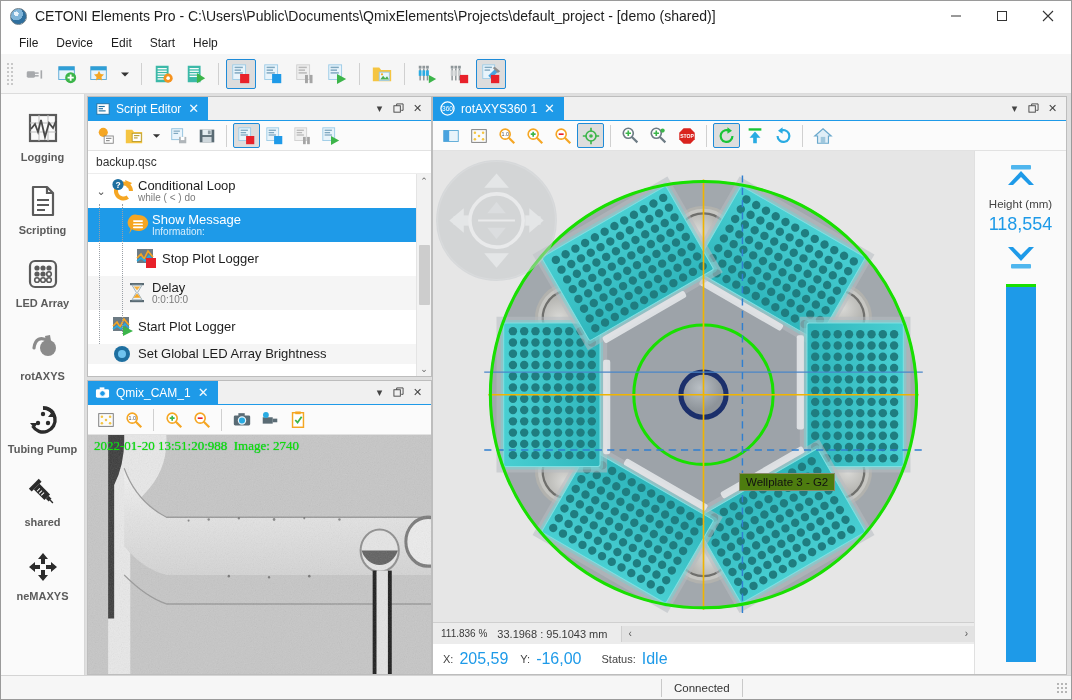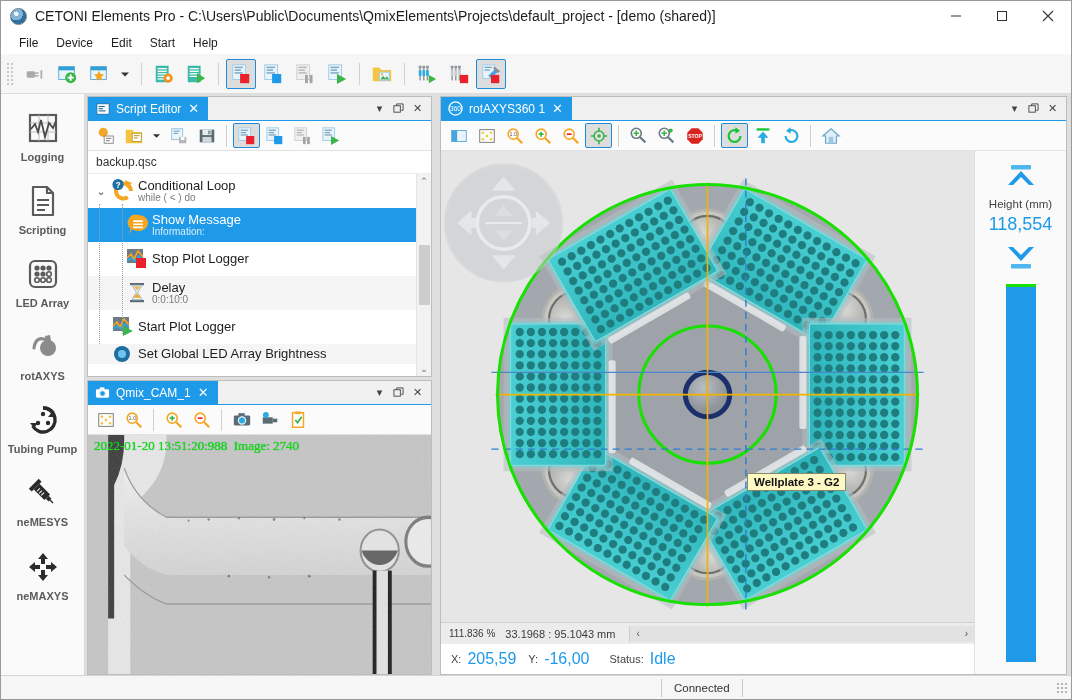--- a/index.html
+++ b/index.html
@@ -68,21 +68,21 @@
     display:flex; flex-direction:column; align-items:center;
     padding-top:12px; gap:13px;
   }
   .sbitem { width:78px; display:flex; flex-direction:column; align-items:center; gap:4px;
             padding:3px 0; border-radius:3px;font-weight:bold; }
   .sbicon { width:38px; height:38px; display:flex; align-items:center; justify-content:center; }
   .sblabel { font-size:11px; color:#5b5b5b; text-align:center; line-height:1.1; }
 
   
   .workspace { flex:1 1 auto; min-width:0; position:relative; background:#dfdfdf;
-               padding:2px 4px 0 2px; display:flex; gap:8px;justify-content:space-between; }
+               padding:2px 4px 0 2px; display:flex; gap:0;justify-content:space-between; }
   .leftcol { width:345px; flex:0 0 345px; display:flex; flex-direction:column; gap:3px; min-height:0;}
   .rightcol { flex:1 1 auto; min-width:0; display:flex; flex-direction:column; }
 
   
   .panel { background:#ffffff; border:1px solid #bdbdbd; display:flex; flex-direction:column; min-height:0;}
   .pheader { height:24px; flex:0 0 24px; display:flex; align-items:stretch; background:#f0f0f0;
              border-bottom:1px solid #1e9ae8; }
   .ptab { display:flex; align-items:center; gap:6px; background:#1e9ae8; color:#fff;
           padding:0 8px 0 7px; font-size:12px; }
   .ptab .tabicon { width:15px;height:15px; display:flex;align-items:center;justify-content:center;}
@@ -152,22 +152,22 @@
   .hbarfill{ width:100%; background:#1e9ae8; border-top:3px solid #18e000; height:100%; }
 
   
   .statusbar{ height:24px; flex:0 0 24px; display:flex; align-items:center; background:#f6f6f6;
               border-top:1px solid #d4d4d4; font-size:11.5px; color:#333; }
   .sbcell{ border-left:1px solid #c9c9c9; border-right:1px solid #c9c9c9; height:18px;
            display:flex; align-items:center; padding:0 12px; }
   .sbgrip{ margin-left:auto; margin-right:3px; width:12px;height:12px;
            background-image: radial-gradient(#b5b5b5 1px, transparent 1.2px);
            background-size:4px 4px;}
-  .tooltipbox{ position:absolute; background:#fef9c3; border:1px solid #8a8a6a; color:#111;
-               font-size:11.5px; padding:2px 6px; white-space:nowrap; z-index:9;font-weight:bold; }
+  .tooltipbox{ position:absolute; background:#4d7c0f; border:1px solid #8a8a6a; color:#111;
+               font-size:11.5px; padding:2px 6px; white-space:nowrap; z-index:9; }
 </style>
 </head>
 <body>
 
 <div class="app">
 
   <div class="titlebar">
     <div class="appicon"></div>
     <div class="ttext">CETONI Elements Pro - C:\Users\Public\Documents\QmixElements\Projects\default_project - [demo (shared)]</div>
     <div class="wbtns">
@@ -455,21 +455,21 @@
               <rect x="15" y="23" width="4" height="4" fill="#2b2b2b"></rect>
               <rect x="16.3" y="27" width="1.4" height="4" fill="#2b2b2b"></rect>
               <g fill="#fff">
                   <rect x="14" y="11" width="4" height="1"></rect>
                   <rect x="14" y="14" width="4" height="1"></rect>
                   <rect x="14" y="17" width="4" height="1"></rect>
                 </g>
             </g>
           </svg>
         </div>
-        <div class="sblabel">neMESYS</div>
+        <div class="sblabel">shared</div>
       </div>
 
       <div class="sbitem">
         <div class="sbicon">
           <svg width="34" height="34" viewBox="0 0 34 34">
             <path d="M17 3 l5 6 h-3 v5 h-4 v-5 h-3z" fill="#2b2b2b"></path>
             <path d="M17 31 l5 -6 h-3 v-5 h-4 v5 h-3z" fill="#2b2b2b"></path>
             <path d="M3 17 l6 -5 v3 h5 v4 h-5 v3z" fill="#2b2b2b"></path>
             <path d="M31 17 l-6 -5 v3 h-5 v4 h5 v3z" fill="#2b2b2b"></path>
           </svg>
@@ -639,21 +639,21 @@
                         <rect x="8" y="14.6" width="10" height="1.7" rx="0.8"></rect>
                       </g>
                   </svg>
                 </div>
                 <div class="tlabels">
                   <div class="t1">Show Message</div>
                   <div class="t2">Information:</div>
                 </div>
               </div>
 
-              <div class="trow" style="padding-left:0">
+              <div class="trow" style="padding-left:10px">
                 <div class="twist"></div>
                 <div class="twist"></div>
                 <div class="ticon">
                   <svg width="26" height="26" viewBox="0 0 26 26">
                     <rect x="2" y="3" width="16" height="14" fill="#6d7b84"></rect>
                     <path d="M2 12 L6 8 L9 13 L13 5 L18 11" fill="none" stroke="#f5a623" stroke-width="1.6"></path>
                     <path d="M2 15 L6 12 L10 15 L14 10 L18 14" fill="none" stroke="#29abe2" stroke-width="1.6"></path>
                     <rect x="11" y="12" width="10" height="10" fill="#e8212a"></rect>
                   </svg>
                 </div>

